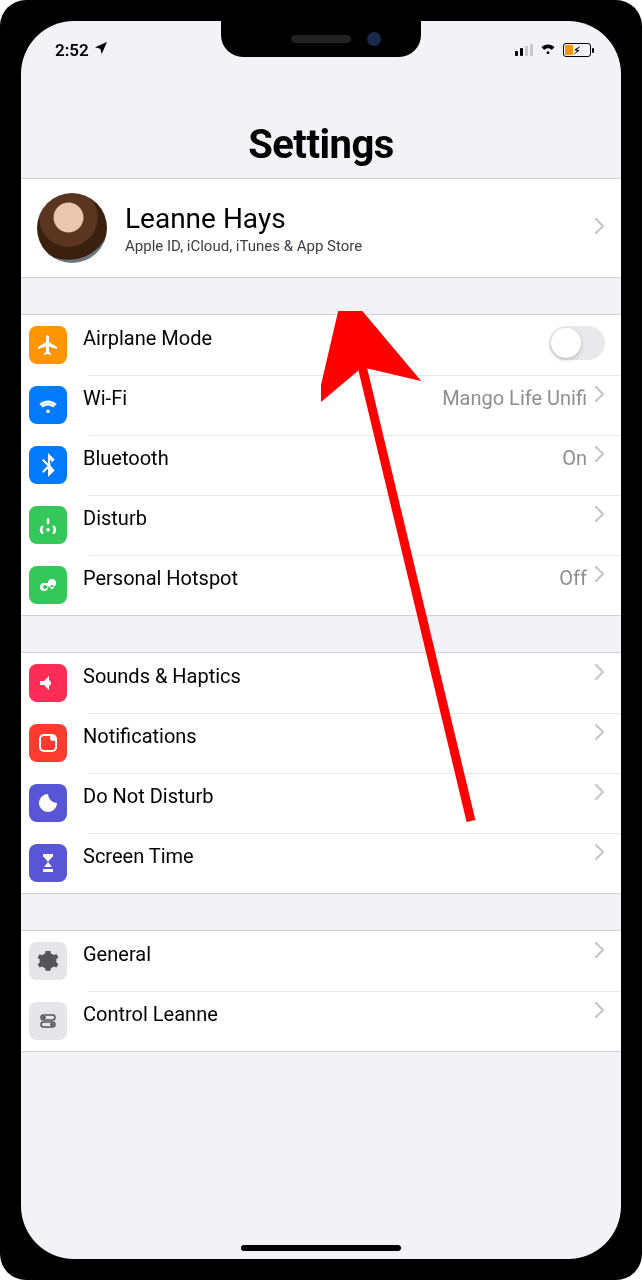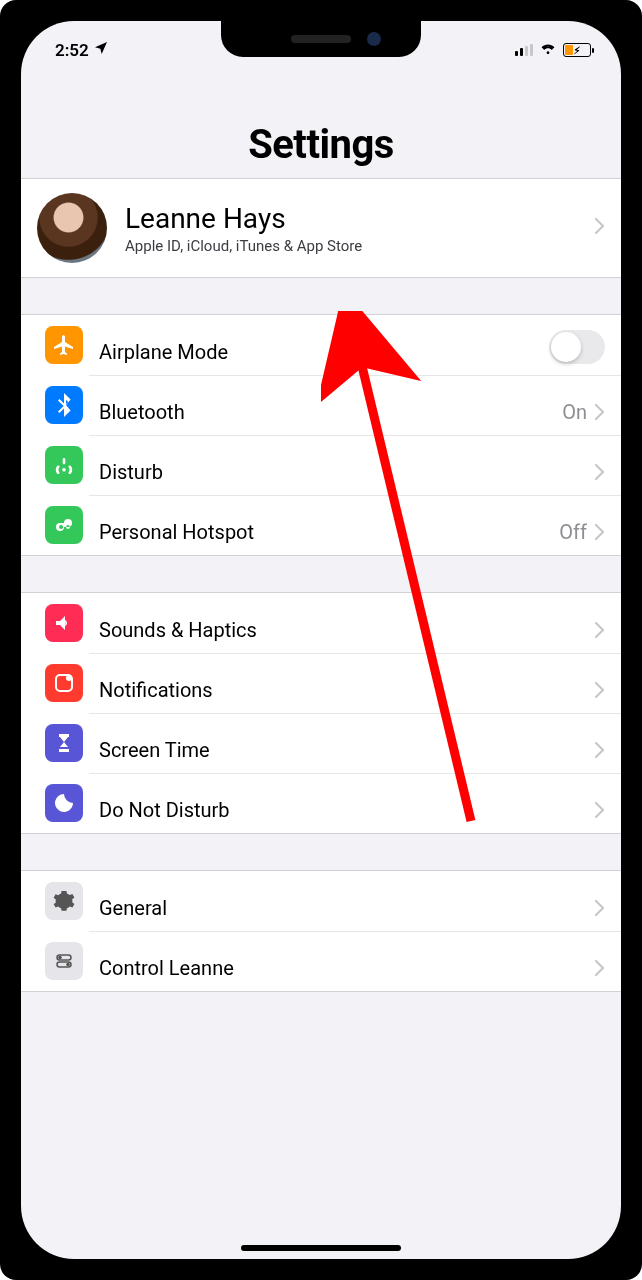--- a/index.html
+++ b/index.html
@@ -8,21 +8,21 @@
     background: #fff;
     width: 642px;
     height: 1280px;
     overflow: hidden;
     position: relative;
   }
   .device-frame {
     position: absolute;
     inset: 0;
     background: #000;
-    border-radius: 16px;
+    border-radius: 26px;
     padding: 18px;
   }
   .frame-inner {
     background: #000;
     border-radius: 56px;
     padding: 3px;
     width: 100%;
     height: 100%;
   }
   .screen {
@@ -172,22 +172,22 @@
   .group {
     background: #fff;
     border-top: 1px solid #d1d1d6;
     border-bottom: 1px solid #d1d1d6;
     margin-bottom: 36px;
   }
   .group:last-of-type { margin-bottom: 0; }
 
   .row {
     display: flex;
-    align-items: flex-end;
-    padding: 11px 16px 11px 24px;
+    align-items: flex-start;
+    padding: 11px 16px 11px 8px;
     min-height: 58px;
     position: relative;
   }
   .row + .row::before {
     content: '';
     position: absolute;
     top: 0;
     left: 68px;
     right: 0;
     height: 1px;
@@ -373,20 +373,32 @@
               <svg viewBox="0 0 24 24">
                   <path d="M21 14l-8-5V4c0-1-.7-2-1.5-2S10 3 10 4v5l-8 5v2l8-2.5V19l-2 1.5V22l3.5-1 3.5 1v-1.5L13 19v-5.5l8 2.5z"></path>
                 </svg>
             </div>
             <div class="label">Airplane Mode</div>
             <div class="toggle">
                 <div class="knob"></div>
               </div>
           </div>
 
+          <div class="row">
+            <div class="icon-box ic-wifi">
+              <svg viewBox="0 0 24 24">
+                  <path d="M12 20c1 0 1.8-.8 1.8-1.8S13 16.4 12 16.4s-1.8.8-1.8 1.8S11 20 12 20zm-5.1-5.5c2.8-2.8 7.4-2.8 10.2 0l1.7-1.7c-3.8-3.7-10-3.7-13.7 0l1.8 1.7zM3.4 11l1.7 1.7c3.8-3.8 10-3.8 13.8 0l1.7-1.7c-4.8-4.7-12.5-4.7-17.2 0z"></path>
+                </svg>
+            </div>
+            <div class="label">Wi-Fi</div>
+            <div class="value">Mango Life Unifi</div>
+            <span class="chevron"><svg viewBox="0 0 10 16">
+                  <path d="M1 1l7 7-7 7" stroke="#c7c7cc" stroke-width="2.2" fill="none" stroke-linecap="round" stroke-linejoin="round"></path>
+                </svg></span>
+          </div>
 
           <div class="row">
             <div class="icon-box ic-bt">
               <svg viewBox="0 0 24 24">
                   <path d="M12 2v8.6L7.4 6 6 7.4 11.6 13 6 18.6 7.4 20l4.6-4.6V24l6.6-6.6L14 12l4.6-5.4L12 0zm2 4.8L16.2 9 14 11.2V6.8zm0 10.4L16.2 15 14 12.8v4.4z"></path>
                 </svg>
             </div>
             <div class="label">Bluetooth</div>
             <div class="value">On</div>
             <span class="chevron"><svg viewBox="0 0 10 16">
@@ -441,38 +453,38 @@
                   <circle cx="17" cy="7" r="3"></circle>
                 </svg>
             </div>
             <div class="label">Notifications</div>
             <span class="chevron"><svg viewBox="0 0 10 16">
                   <path d="M1 1l7 7-7 7" stroke="#c7c7cc" stroke-width="2.2" fill="none" stroke-linecap="round" stroke-linejoin="round"></path>
                 </svg></span>
           </div>
 
           <div class="row">
+            <div class="icon-box ic-dnd">
+              <svg viewBox="0 0 24 24">
+                  <path d="M12 3a9 9 0 009 9 9 9 0 01-12.7 8.2A9 9 0 0112 3z"></path>
+                </svg>
+            </div>
+            <div class="label">Do Not Disturb</div>
+            <span class="chevron"><svg viewBox="0 0 10 16">
+                  <path d="M1 1l7 7-7 7" stroke="#c7c7cc" stroke-width="2.2" fill="none" stroke-linecap="round" stroke-linejoin="round"></path>
+                </svg></span>
+          </div>
+
+          <div class="row">
             <div class="icon-box ic-st">
               <svg viewBox="0 0 24 24">
                   <path d="M7 3h10v3H7zm0 15h10v3H7zm1-12h8l-4 5 4 5H8l4-5z"></path>
                 </svg>
             </div>
             <div class="label">Screen Time</div>
-            <span class="chevron"><svg viewBox="0 0 10 16">
-                  <path d="M1 1l7 7-7 7" stroke="#c7c7cc" stroke-width="2.2" fill="none" stroke-linecap="round" stroke-linejoin="round"></path>
-                </svg></span>
-          </div>
-
-          <div class="row">
-            <div class="icon-box ic-dnd">
-              <svg viewBox="0 0 24 24">
-                  <path d="M12 3a9 9 0 009 9 9 9 0 01-12.7 8.2A9 9 0 0112 3z"></path>
-                </svg>
-            </div>
-            <div class="label">Do Not Disturb</div>
             <span class="chevron"><svg viewBox="0 0 10 16">
                   <path d="M1 1l7 7-7 7" stroke="#c7c7cc" stroke-width="2.2" fill="none" stroke-linecap="round" stroke-linejoin="round"></path>
                 </svg></span>
           </div>
         </div>
 
         <div class="group" style="margin-bottom:16px">
 
           <div class="row">
             <div class="icon-box ic-gen" style="background:#e5e5ea">

